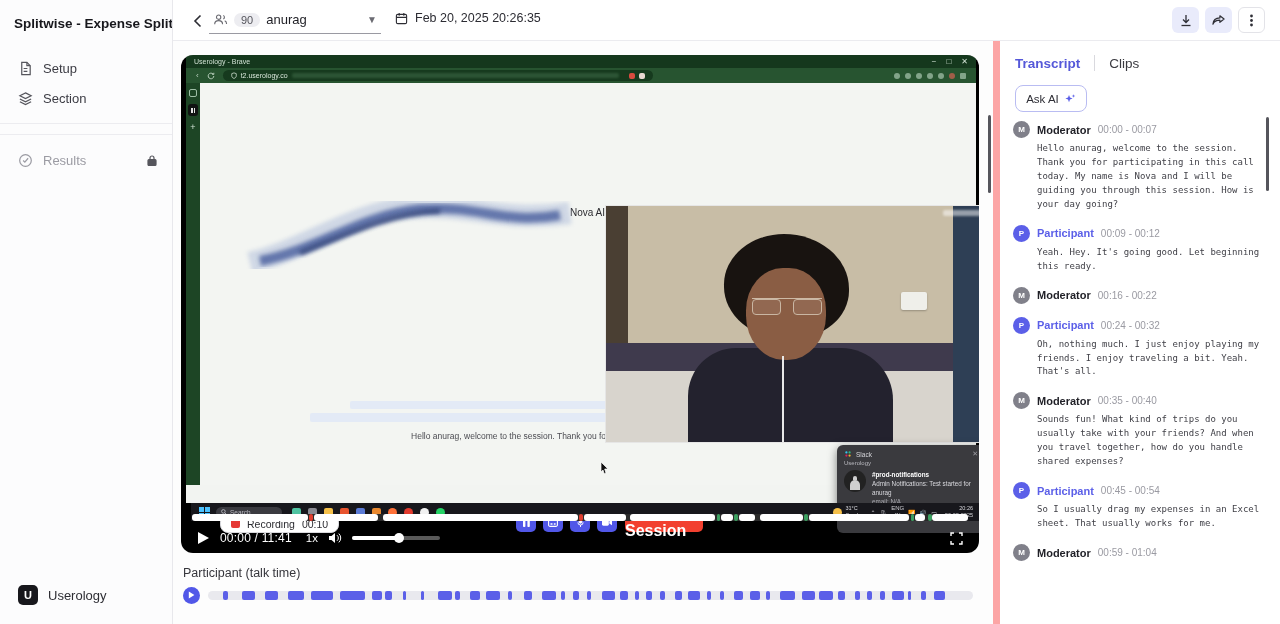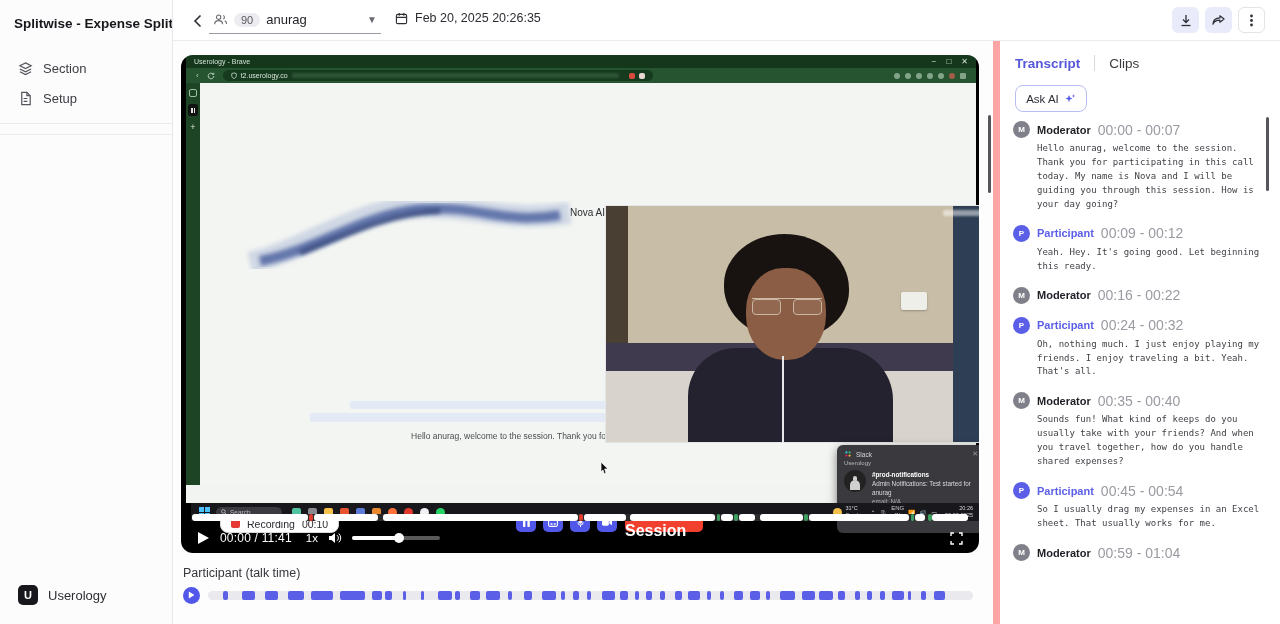--- a/index.html
+++ b/index.html
@@ -175,52 +175,63 @@
   .msgs { position:absolute; left:0; top:76px; width:287px; height:507px; overflow:hidden;
     padding:4px 18px 0 13px; }
   .msg { margin-bottom:13px; }
   .msg-head { display:flex; align-items:center; gap:7px; }
   .avatar { width:17px; height:17px; border-radius:50%; color:#fff; font-size:8px; font-weight:bold;
     display:flex; align-items:center; justify-content:center; flex:0 0 auto; }
   .avatar.mod { background:#80808a; }
   .avatar.par { background:#5b5fe8; }
   .mname { font-size:11px; font-weight:bold; color:#1f1f26; }
   .mname.par { color:#5b5fe8; }
-  .mtime { font-size:14px; color:#9a9aa2; }
+  .mtime { font-size:10px; color:#9a9aa2; }
   .mbody { font-family:"DejaVu Sans Mono", monospace; font-size:9px; line-height:1.55;
     color:#3f3f46; margin:4px 0 0 24px; }
   .scroll-thumb { position:absolute; width:3px; border-radius:2px; background:#55555c; }
   svg { display:block; }
 </style>
 </head>
 <body>
 
 <div class="app">
 
   <div class="sidebar">
     <div class="study-title">Splitwise - Expense Splittin...</div>
     <div class="nav">
       <div class="nav-item">
         <svg width="15" height="15" viewBox="0 0 16 16" fill="none" stroke="#55555c" stroke-width="1.3">
+            <path d="M4 1.5h5.5L13 5v9.5H4z"></path>
+            <path d="M9.5 1.5V5H13"></path>
+            <path d="M6 8h4M6 11h4"></path>
+          </svg>
+        <span>Setup</span>
+      </div>
+      <div class="nav-item">
+        <svg width="15" height="15" viewBox="0 0 16 16" fill="none" stroke="#55555c" stroke-width="1.3">
             <path d="M8 2l6 3-6 3-6-3z"></path>
             <path d="M2 8.5l6 3 6-3"></path>
             <path d="M2 11.5l6 3 6-3"></path>
           </svg>
         <span>Section</span>
       </div>
-      <div class="nav-item">
-        <svg width="15" height="15" viewBox="0 0 16 16" fill="none" stroke="#55555c" stroke-width="1.3">
-            <path d="M4 1.5h5.5L13 5v9.5H4z"></path>
-            <path d="M9.5 1.5V5H13"></path>
-            <path d="M6 8h4M6 11h4"></path>
-          </svg>
-        <span>Setup</span>
-      </div>
       <div class="nav-divider"></div>
       <div class="nav-divider"></div>
+      <div class="nav-item locked">
+        <svg width="15" height="15" viewBox="0 0 16 16" fill="none" stroke="#9b9ba3" stroke-width="1.3">
+            <circle cx="8" cy="8" r="6.2"></circle>
+            <path d="M5.5 8l1.8 1.8L10.8 5.6"></path>
+          </svg>
+        <span>Results</span>
+        <svg class="lock-right" width="12" height="13" viewBox="0 0 12 13" fill="none" stroke="#55555c" stroke-width="1.2">
+            <rect x="2" y="5.5" width="8" height="6" rx="1" fill="#55555c"></rect>
+            <path d="M4 5.5V4a2 2 0 0 1 4 0v1.5"></path>
+          </svg>
+      </div>
     </div>
     <div class="sidebar-footer">
       <div class="footer-item">
         <span class="ulogo">U</span>
         <span>Userology</span>
       </div>
     </div>
   </div>
 
   <div class="topbar">
@@ -596,21 +607,21 @@
     </div>
     <div class="mbody">Oh, nothing much. I just enjoy playing my friends. I enjoy traveling a bit. Yeah. That's all.</div>
   </div>
 
   <div class="msg">
     <div class="msg-head">
       <span class="avatar mod">M</span>
       <span class="mname">Moderator</span>
       <span class="mtime">00:35 - 00:40</span>
     </div>
-    <div class="mbody">Sounds fun! What kind of keeps do you usually take with your friends? And when you travel together, how do you handle shared expenses?</div>
+    <div class="mbody">Sounds fun! What kind of trips do you usually take with your friends? And when you travel together, how do you handle shared expenses?</div>
   </div>
 
   <div class="msg">
     <div class="msg-head">
       <span class="avatar par">P</span>
       <span class="mname par">Participant</span>
       <span class="mtime">00:45 - 00:54</span>
     </div>
     <div class="mbody">So I usually drag my expenses in an Excel sheet. That usually works for me.</div>
   </div>

